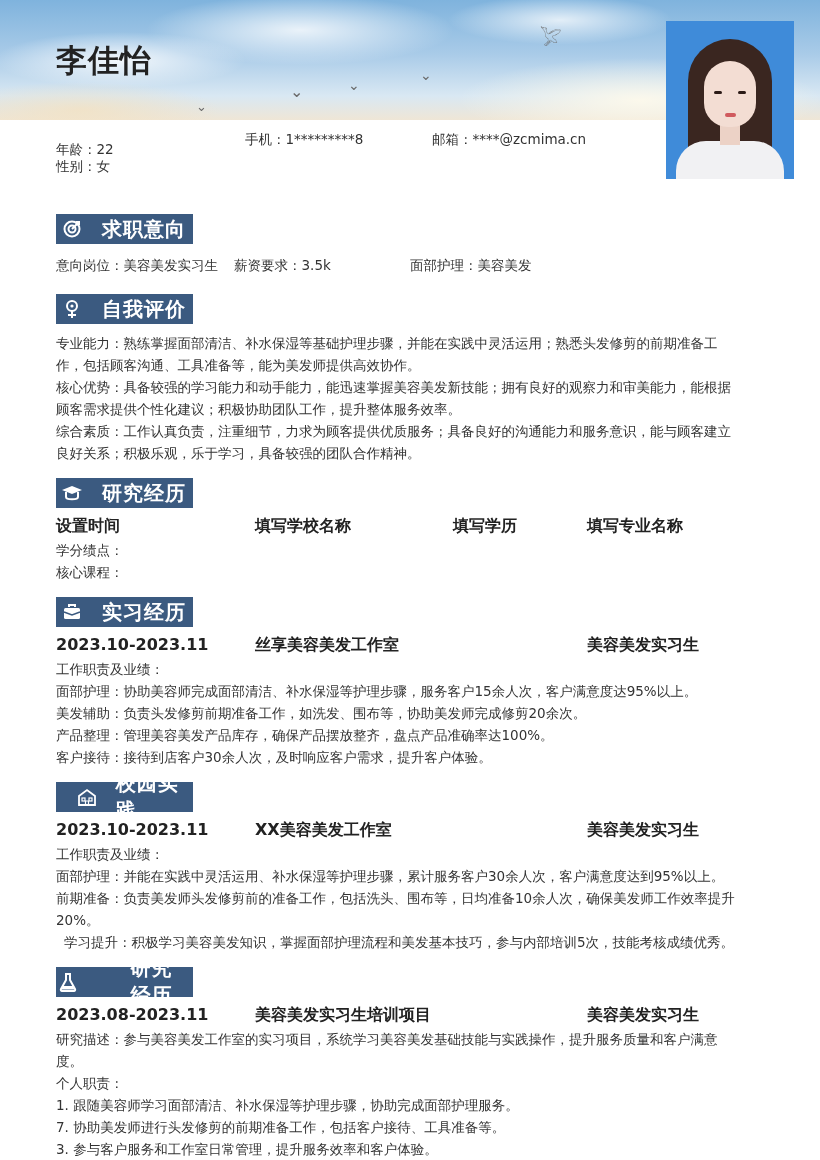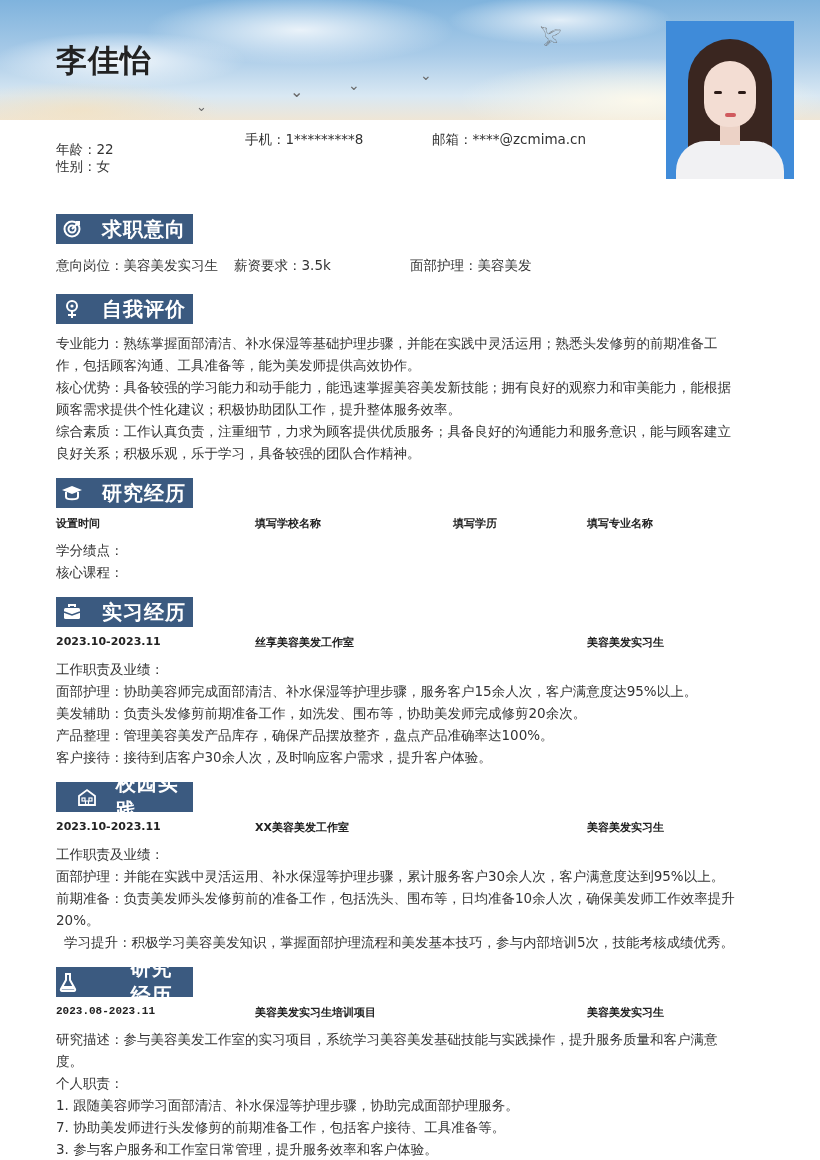--- a/index.html
+++ b/index.html
@@ -46,21 +46,21 @@
   .info { position: absolute; font-size: 13.5px; color: #333333; }
 
   .section-header {
     position: absolute; left: 56px; width: 137px; height: 30px;
     background: #3b5a80; color: #ffffff; display: flex; align-items: center;
   }
   .section-header .icon { width: 30px; height: 30px; display: flex; align-items: center; justify-content: center; margin-left: 1px; }
   .section-header .title { font-size: 20px; font-weight: bold; margin-left: 15px; letter-spacing: 1px; }
 
   .line { position: absolute; left: 56px; width: 712px; font-size: 13.5px; line-height: 22px; color: #333333; }
-  .row { position: absolute; left: 56px; width: 712px; height: 22px; font-size: 11px; font-weight: bold; color: #222222; }
+  .row { position: absolute; left: 56px; width: 712px; height: 22px; font-size: 16px; font-weight: bold; color: #222222; }
   .row span { position: absolute; top: 0; white-space: nowrap; }
 </style>
 </head>
 <body>
 
 <div class="banner">
   <span class="bird" style="left:540px;top:30px;">𓅯</span>
   <span class="bird" style="left:420px;top:68px;font-size:14px;">⌄</span>
   <span class="bird" style="left:348px;top:78px;font-size:14px;">⌄</span>
   <span class="bird" style="left:290px;top:84px;font-size:16px;">⌄</span>
@@ -179,21 +179,21 @@
 <div class="section-header" style="top:967px;gap:36px;">
   <span class="icon">
     <svg width="18" height="20" viewBox="0 0 18 20">
         <path d="M6 2 H12 M7 2 V8 L2 17 C1.5 18 2 19 3 19 H15 C16 19 16.5 18 16 17 L11 8 V2" fill="none" stroke="#fff" stroke-width="2"></path>
         <path d="M4 14 H14 L15.5 17.5 H2.5 Z" fill="#fff"></path>
       </svg>
   </span>
   <span class="title">研究经历</span>
 </div>
 <div class="row" style="top:1005px;">
-  <span style="left:0px;font-family:Liberation Mono, monospace;">2023.08-2023.11</span>
+  <span style="left:0px;">2023.08-2023.11</span>
   <span style="left:199px;">美容美发实习生培训项目</span>
   <span style="left:531px;">美容美发实习生</span>
 </div>
 <div class="line" style="top:1028px;">研究描述：参与美容美发工作室的实习项目，系统学习美容美发基础技能与实践操作，提升服务质量和客户满意</div>
 <div class="line" style="top:1050px;">度。</div>
 <div class="line" style="top:1072px;">个人职责：</div>
 <div class="line" style="top:1094px;">1. 跟随美容师学习面部清洁、补水保湿等护理步骤，协助完成面部护理服务。</div>
 <div class="line" style="top:1116px;">7. 协助美发师进行头发修剪的前期准备工作，包括客户接待、工具准备等。</div>
 <div class="line" style="top:1138px;">3. 参与客户服务和工作室日常管理，提升服务效率和客户体验。</div>
 

